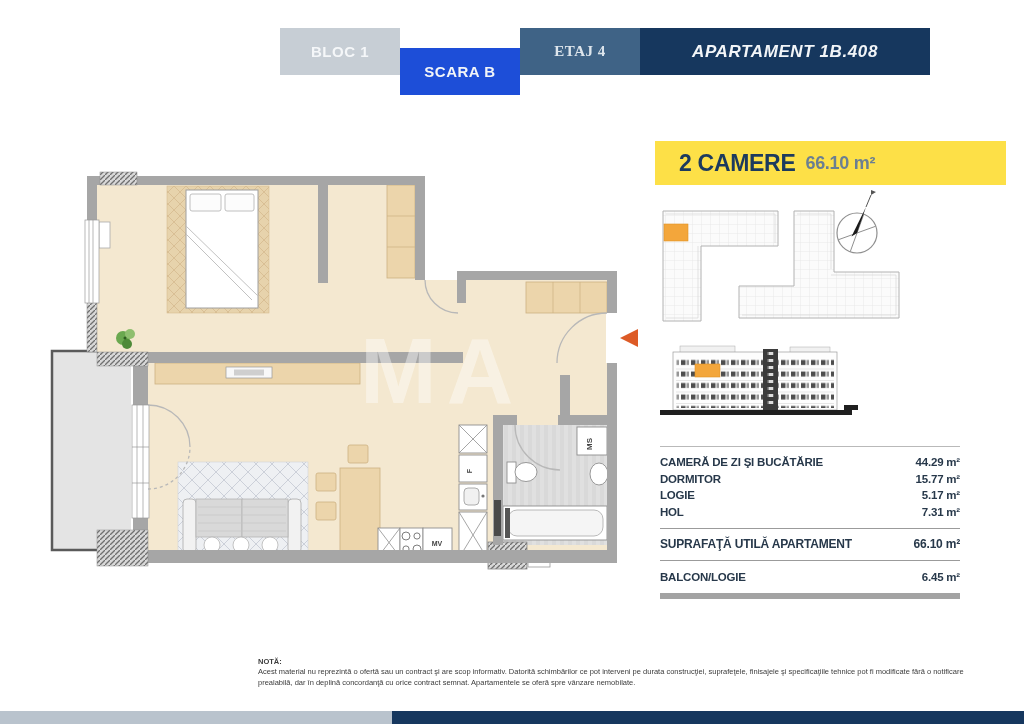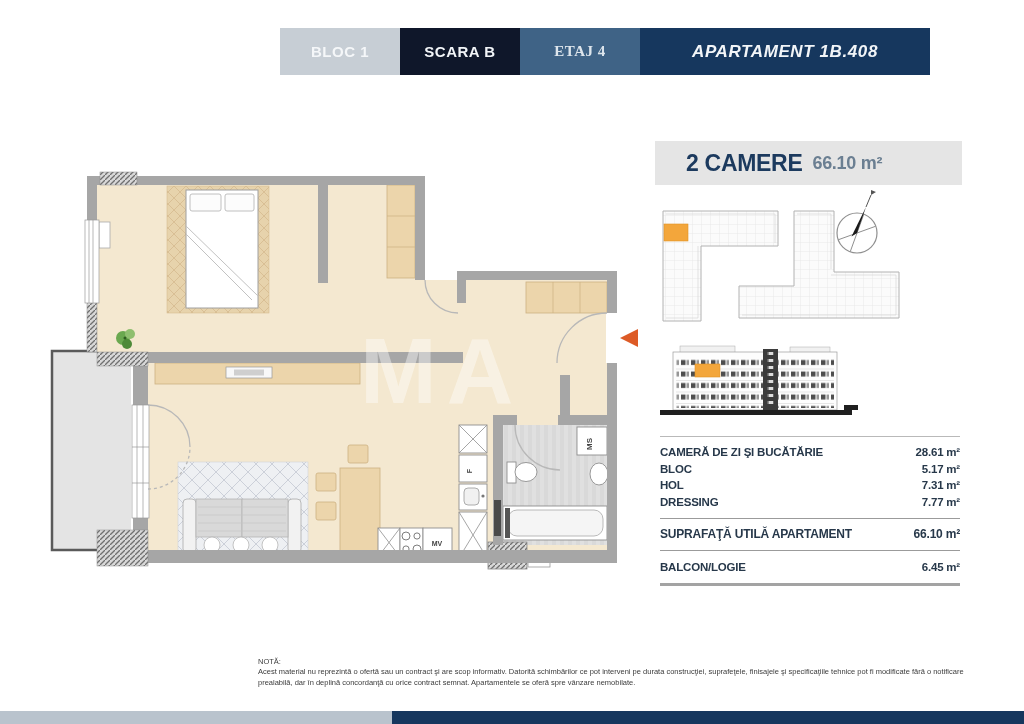--- a/index.html
+++ b/index.html
@@ -3,39 +3,39 @@
 <meta charset="utf-8">
 <style>
   html,body{margin:0;padding:0;background:#ffffff;}
   .page{position:relative;width:1024px;height:724px;background:#ffffff;overflow:hidden;
         font-family:"Liberation Sans","DejaVu Sans",sans-serif;}
   
   .tabs{position:absolute;left:280px;top:28px;height:47px;display:flex;}
   .tab{height:47px;display:flex;align-items:center;justify-content:center;
        font-weight:700;font-size:15px;letter-spacing:.5px;color:#f2f5f8;}
   .tab1{width:120px;background:#c7ced5;color:#f5f7f9;}
-  .tab2{width:120px;background:#0f172a;}
+  .tab2{width:120px;background:#1d4ed8;margin-top:20px;}
   .tab3{width:120px;background:#3f6386;color:#dde5ec;font-family:Liberation Serif, serif;}
   .tab4{width:290px;background:#16375e;font-size:17px;font-weight:800;letter-spacing:.6px;font-style:italic;}
   
-  .titleband{position:absolute;left:655px;top:141px;width:307px;height:44px;background:#e5e5e5;
-             display:flex;align-items:center;padding-left:31px;box-sizing:border-box;}
+  .titleband{position:absolute;left:655px;top:141px;width:351px;height:44px;background:#fde047;
+             display:flex;align-items:center;padding-left:24px;box-sizing:border-box;}
   .titleband .big{font-size:23px;font-weight:800;color:#1c3a5e;letter-spacing:-.3px;}
   .titleband .small{font-size:18px;font-weight:600;color:#6b7f92;margin-left:10px;letter-spacing:-.3px;}
-  .areas{position:absolute;left:660px;top:436px;width:300px;border-top:1px solid #b9b9b9;
+  .areas{position:absolute;left:660px;top:446px;width:300px;border-top:1px solid #b9b9b9;
          color:#27384a;font-weight:700;font-size:11.5px;letter-spacing:-.2px;}
   .arow{display:flex;justify-content:space-between;height:16.5px;align-items:center;}
   .rows{padding-top:7px;padding-bottom:8px;}
   .totalrow{border-top:1px solid #9b9b9b;border-bottom:1px solid #9b9b9b;
             padding:7px 0;font-size:12px;}
-  .balcrow{padding:8px 0;border-bottom:3px solid #a3a3a3;gap:20px;}
+  .balcrow{padding:8px 0;border-bottom:6px solid #a3a3a3;gap:20px;}
   .aval{font-weight:700;}
   
   .note{position:absolute;left:258px;top:657px;width:707px;color:#3c3c3c;}
-  .note .nh{font-size:7.5px;font-weight:400;margin:0;}
+  .note .nh{font-size:7.5px;font-weight:700;margin:0;}
   .note .nb{font-size:7.5px;margin:1px 0 12px 0;line-height:1.45;}
   
   .bbar-l{position:absolute;left:0;top:711px;width:392px;height:13px;background:#b9c3cd;}
   .bbar-r{position:absolute;left:392px;top:711px;width:632px;height:13px;background:#16375e;}
   svg{position:absolute;left:0;top:0;}
   svg text{font-family:"Liberation Sans","DejaVu Sans",sans-serif;}
 </style>
 </head>
 <body>
 
@@ -263,33 +263,33 @@
 
   <div class="titleband">
     <span class="big">2 CAMERE</span>
     <span class="small">66.10 m²</span>
   </div>
 
   <div class="areas">
     <div class="rows">
       <div class="arow">
         <span>CAMERĂ DE ZI ŞI BUCĂTĂRIE</span>
-        <span class="aval">28.61 m²</span>
+        <span class="aval">44.29 m²</span>
       </div>
       <div class="arow">
-        <span>BLOC</span>
+        <span>DORMITOR</span>
+        <span class="aval">15.77 m²</span>
+      </div>
+      <div class="arow">
+        <span>LOGIE</span>
         <span class="aval">5.17 m²</span>
       </div>
       <div class="arow">
         <span>HOL</span>
         <span class="aval">7.31 m²</span>
-      </div>
-      <div class="arow">
-        <span>DRESSING</span>
-        <span class="aval">7.77 m²</span>
       </div>
     </div>
     <div class="arow totalrow">
       <span>SUPRAFAŢĂ UTILĂ APARTAMENT</span>
       <span class="aval">66.10 m²</span>
     </div>
     <div class="arow balcrow">
       <span>BALCON/LOGIE</span>
       <span class="aval">6.45 m²</span>
     </div>

